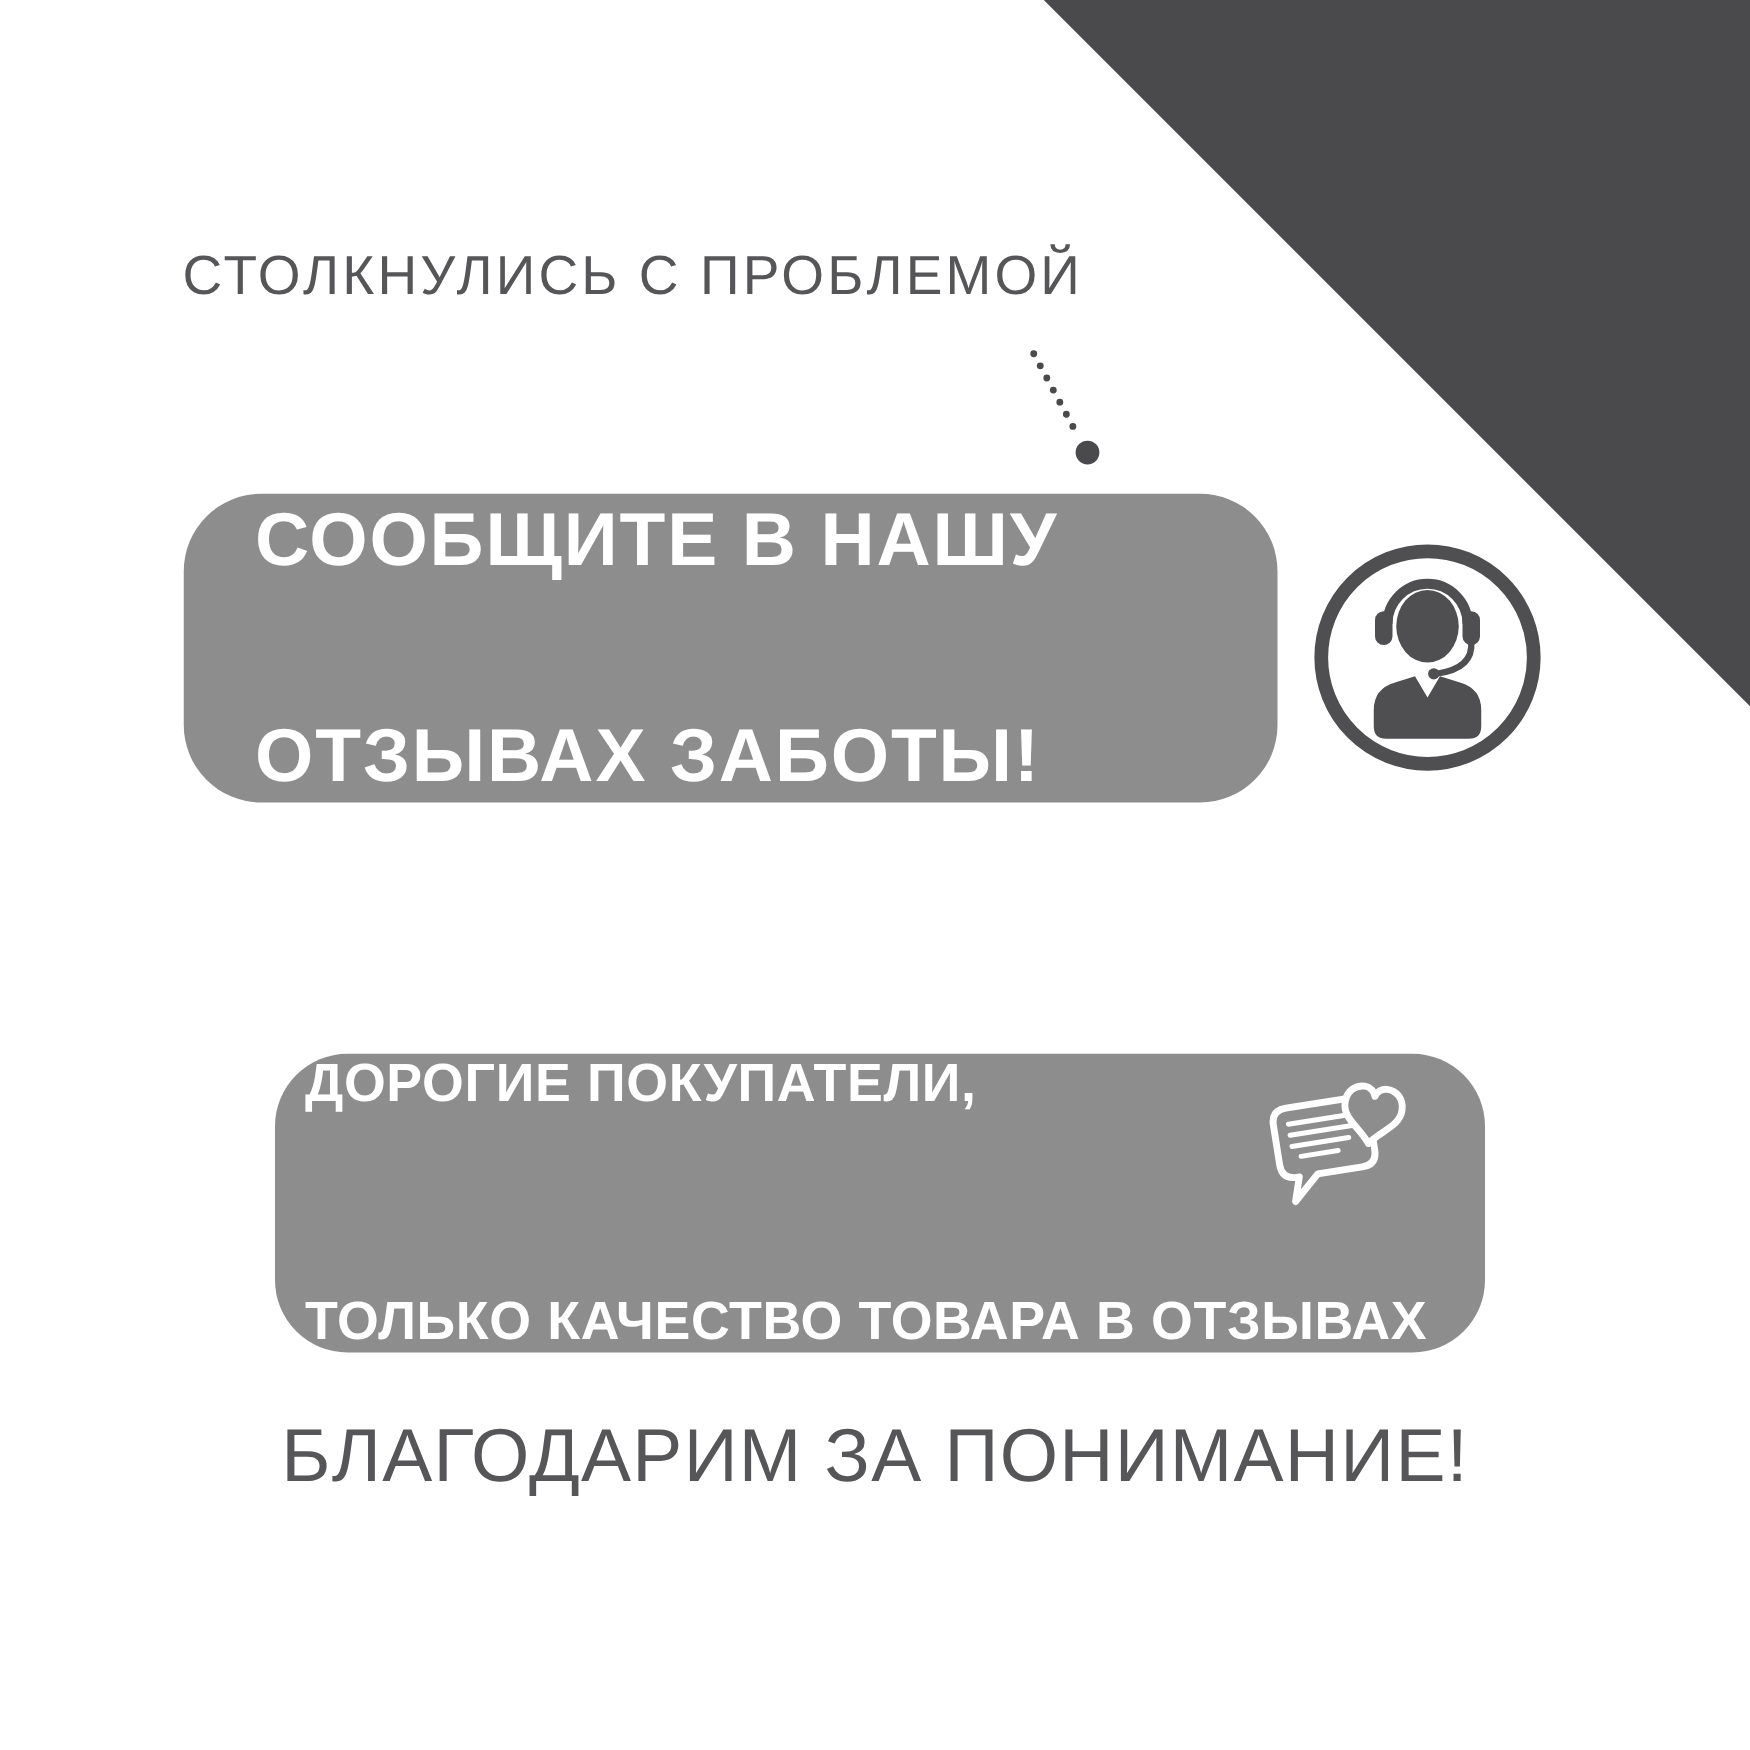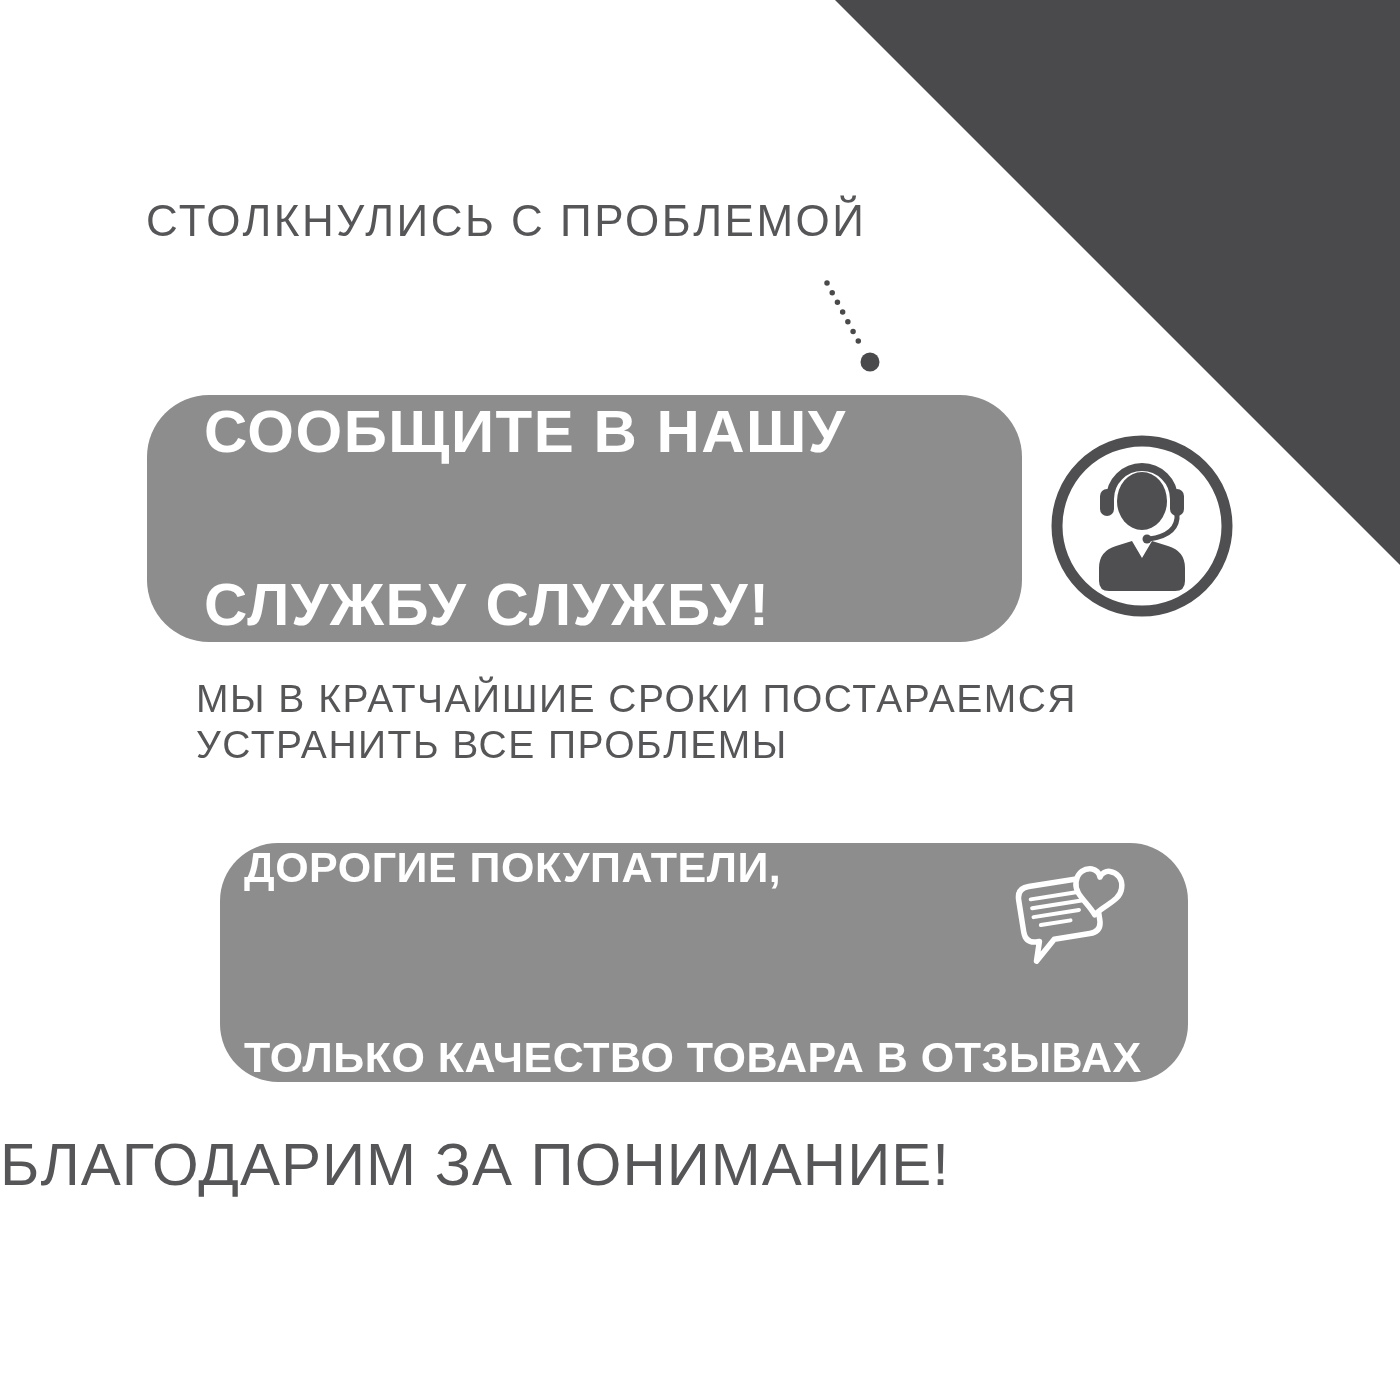--- a/index.html
+++ b/index.html
@@ -73,21 +73,21 @@
     font-size: 39px;
     line-height: 46px;
     letter-spacing: 1.5px;
     white-space: nowrap;
   }
 
   .footer {
     position: absolute;
     left: 0; right: 0;
     top: 1132px;
-    text-align: left;
+    text-align: center;
     color: var(--text, #565659);
     font-size: 60px;
     line-height: 66px;
     letter-spacing: 1px;
   }
 </style>
 </head>
 <body>
 
 <div class="poster">
@@ -99,39 +99,35 @@
     <div>СТОЛКНУЛИСЬ С ПРОБЛЕМОЙ</div>
   </div>
 
   <svg class="dotted-connector" width="84" height="112" viewBox="0 0 84 112">
     <line x1="21" y1="17" x2="56" y2="82" style="stroke:var(--dark,#4a4a4d)" stroke-width="5.5" stroke-linecap="round" stroke-dasharray="0 11"></line>
     <circle cx="64" cy="96" r="9.5" style="fill:var(--dark,#4a4a4d)"></circle>
   </svg>
 
   <div class="bubble bubble1">
     <div>СООБЩИТЕ В НАШУ</div>
-    <div>СЛУЖБУ СЛУЖБУ!</div>
+    <div>ОТЗЫВАХ ЗАБОТЫ!</div>
   </div>
 
   <svg class="support-icon" width="190" height="190" viewBox="0 0 190 190">
     <circle cx="95" cy="95" r="85" fill="none" stroke="currentColor" stroke-width="11"></circle>
     <ellipse cx="95" cy="70" rx="25" ry="29" fill="currentColor"></ellipse>
     <path d="M63,68 A32,32 0 0 1 127,68" fill="none" stroke="currentColor" stroke-width="8"></path>
     <rect x="53" y="58" width="14" height="27" rx="7" fill="currentColor"></rect>
     <rect x="123" y="58" width="14" height="27" rx="7" fill="currentColor"></rect>
     <path d="M130,82 Q132,104 102,108" fill="none" stroke="currentColor" stroke-width="5"></path>
     <circle cx="100" cy="108" r="4.5" fill="currentColor"></circle>
     <path d="M52,150 L52,137 Q52,120 69,115 L85,110 L95,127 L105,110 L121,115 Q138,120 138,137
              L138,150 Q138,160 128,160 L62,160 Q52,160 52,150 Z" fill="currentColor"></path>
   </svg>
 
-  <div class="note">
-    <div>МЫ В КРАТЧАЙШИЕ СРОКИ ПОСТАРАЕМСЯ</div>
-    <div>УСТРАНИТЬ ВСЕ ПРОБЛЕМЫ</div>
-  </div>
 
   <div class="bubble bubble2">
     <div>ДОРОГИЕ ПОКУПАТЕЛИ,</div>
     <div>ТОЛЬКО КАЧЕСТВО ТОВАРА В ОТЗЫВАХ</div>
   </div>
 
   <svg class="review-icon" width="140" height="115" viewBox="0 0 140 115">
     <g transform="rotate(-9 57 60)" stroke="currentColor" fill="none" stroke-width="5.5" stroke-linejoin="round" stroke-linecap="round">
       <path d="M31,24 H84 Q96,24 96,36 V68 Q96,80 84,80 H48 L27,99 L33,80 H31 Q19,80 19,68 V36 Q19,24 31,24 Z"></path>
       <line x1="31" y1="37" x2="77" y2="37" stroke-width="4"></line>

